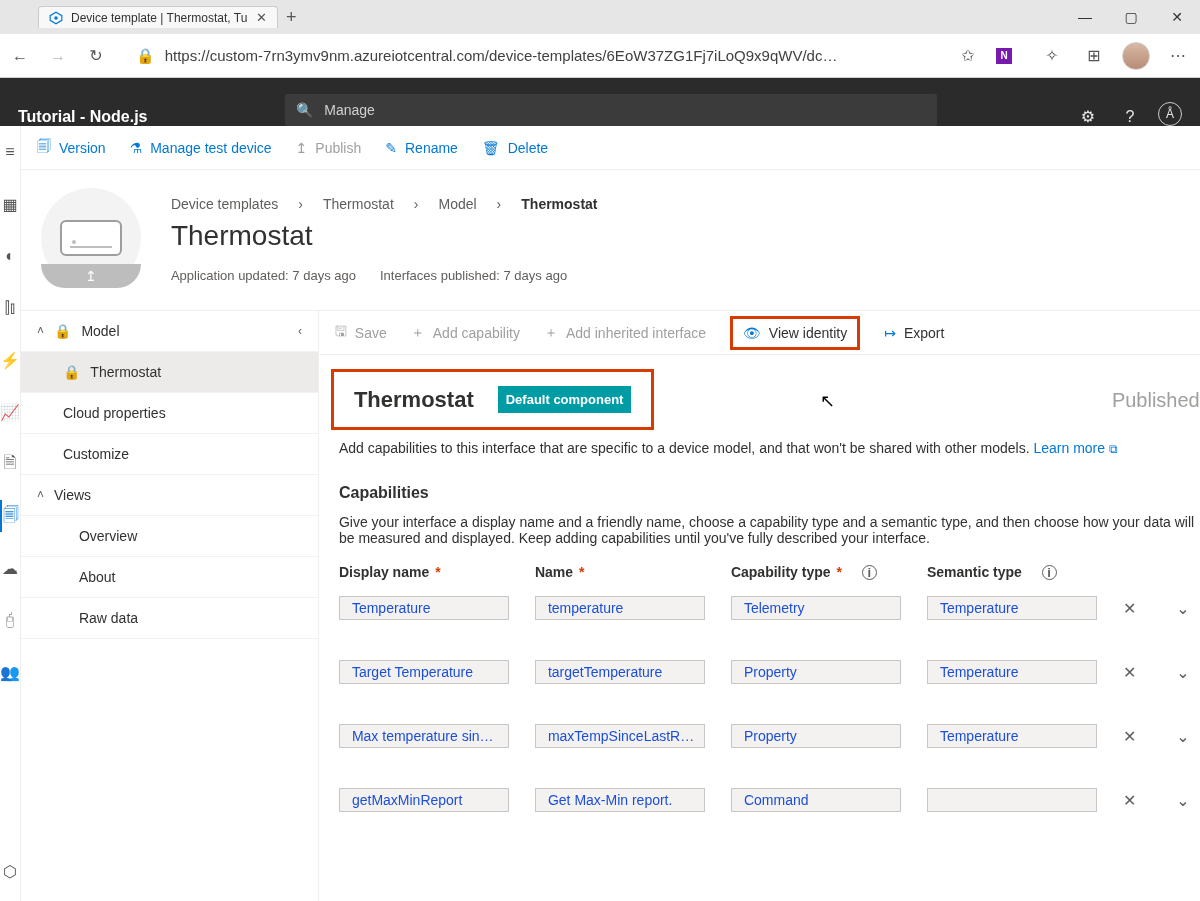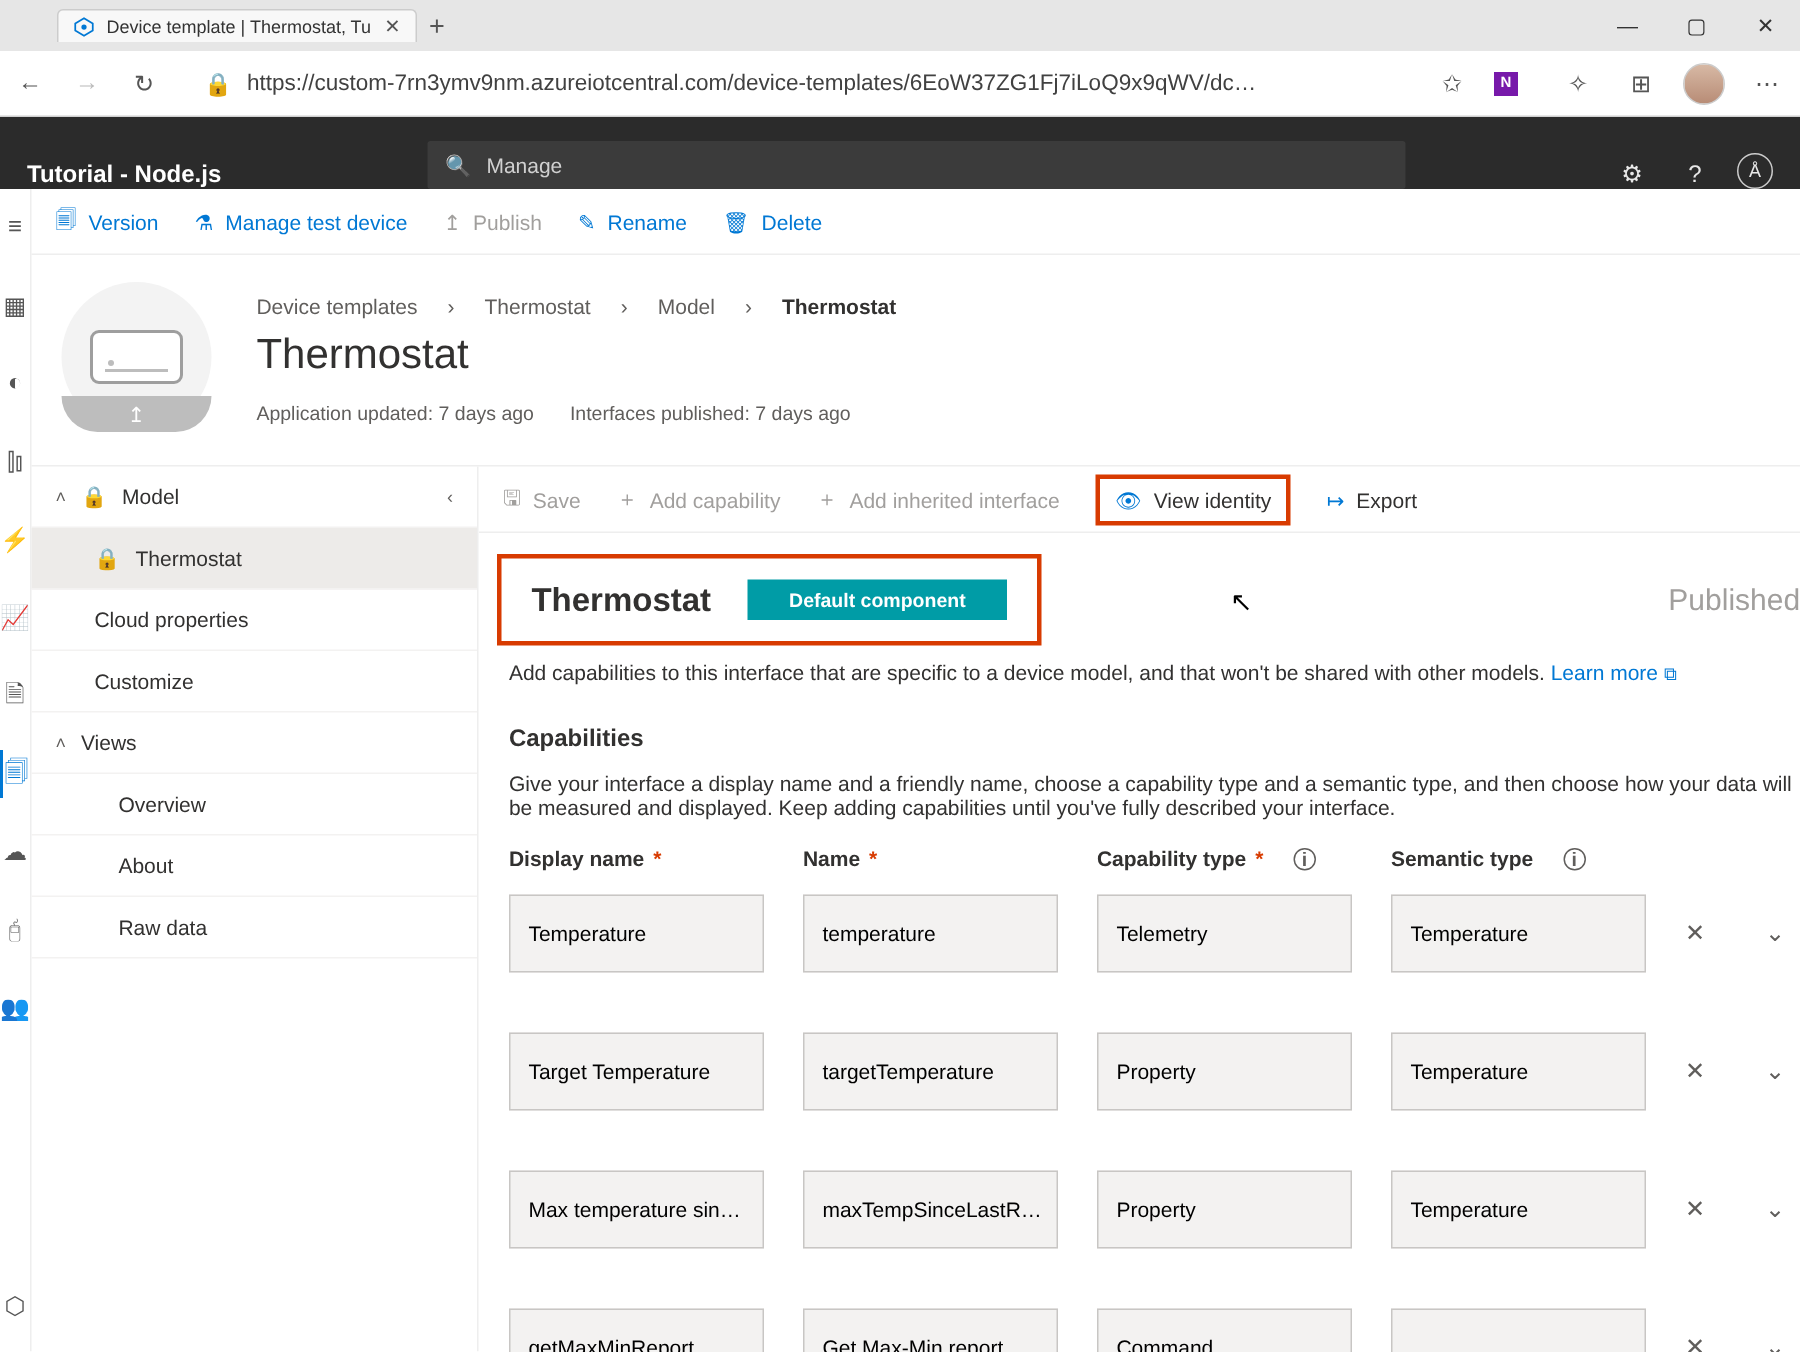--- a/index.html
+++ b/index.html
@@ -63,37 +63,37 @@
   .sidepanel .chev { color:#605e5c; font-size:12px; }
 
   .content { flex:1; overflow:auto; }
   .ct-toolbar { height:44px; border-bottom:1px solid #eee; display:flex; align-items:center; padding:0 16px; gap:24px; font-size:14px; color:#a19f9d; }
   .ct-toolbar .titem { display:flex; align-items:center; gap:8px; }
   .ct-toolbar .titem.enabled { color:#323130; }
   .redbox { border:3px solid #d83b01; padding:6px 10px; }
 
   .ct-head { padding:24px 20px 8px 20px; display:flex; align-items:center; gap:24px; }
   .ct-head h2 { font-size:22px; font-weight:600; }
-  .badge { background:#009ca6; color:#fff; font-size:13px; font-weight:600; padding:6px 28px; }
+  .badge { background:#009ca6; color:#fff; font-size:13px; font-weight:600; padding:6px 8px; }
   .ct-head.redframe { border:3px solid #d83b01; margin:14px 0 0 12px; width:fit-content; padding:14px 20px; }
 
   .ct-desc { padding:10px 20px 0 20px; font-size:14px; color:#323130; }
   .ct-desc a { color:#0078d4; text-decoration:none; }
   .ct-desc .ext { font-size:12px; }
 
   .cap-h { padding:28px 20px 6px 20px; font-size:16px; font-weight:600; }
   .cap-p { padding:6px 20px 18px 20px; font-size:14px; color:#323130; }
 
   .grid { padding:0 20px 30px 20px; }
   .grid-row { display:flex; align-items:center; gap:26px; margin-bottom:40px; }
   .grid-row.header { font-size:14px; font-weight:600; margin-bottom:16px; }
   .grid-row.header .cell { display:flex; align-items:center; gap:6px; }
   .req { color:#d83b01; }
   .cell { width:170px; }
-  .cell.input { height:52px; border:1px solid #c8c6c4; background:#f3f2f1; display:flex; align-items:center; padding:0 12px; color:#000000; font-size:14px; overflow:hidden; white-space:nowrap; text-overflow:ellipsis; }
+  .cell.input { height:24px; border:1px solid #c8c6c4; background:#f3f2f1; display:flex; align-items:center; padding:0 12px; color:#1d4ed8; font-size:14px; overflow:hidden; white-space:nowrap; text-overflow:ellipsis; }
   .info-ic { color:#605e5c; font-size:13px; border:1px solid #605e5c; border-radius:50%; width:15px; height:15px; display:inline-flex; align-items:center; justify-content:center; }
   .row-actions { display:flex; gap:40px; color:#605e5c; font-size:16px; margin-left:auto; padding-right:20px; }
 
   .cursor { position:absolute; left:820px; top:390px; font-size:18px; color:#000; pointer-events:none; }
   .one-note { width:16px; height:16px; background:#7719aa; color:#fff; font-size:10px; font-weight:bold; display:flex; align-items:center; justify-content:center; }
 
   svg.ico { width:16px; height:16px; }
 </style>
 </head>
 <body>

